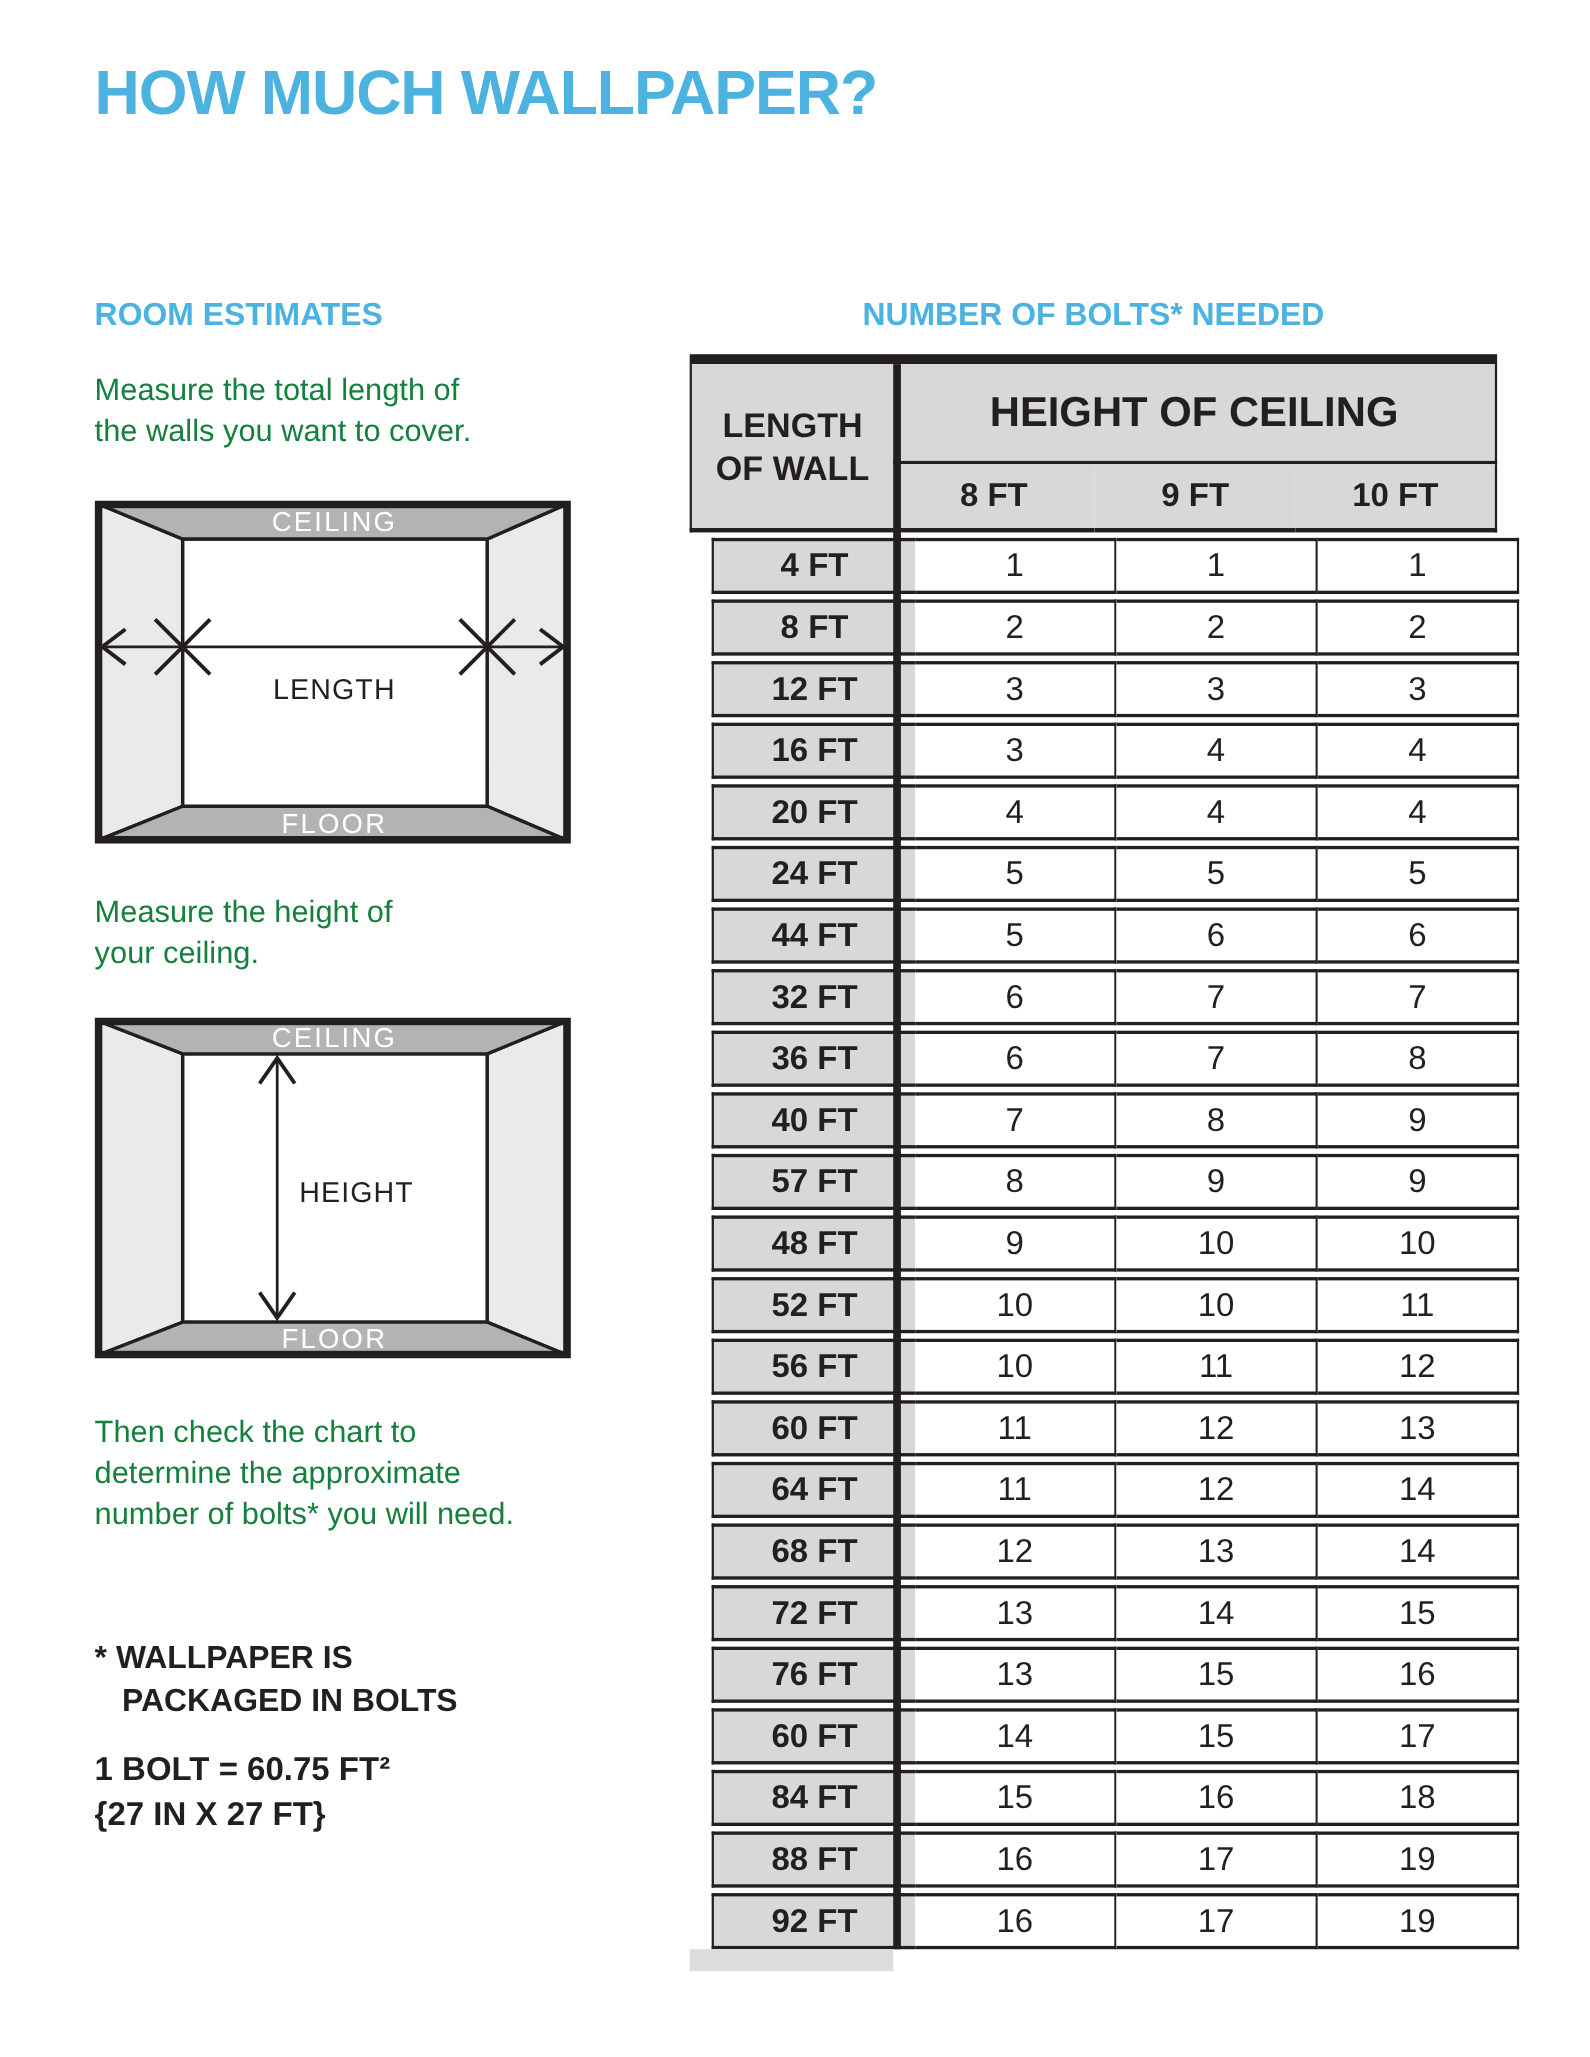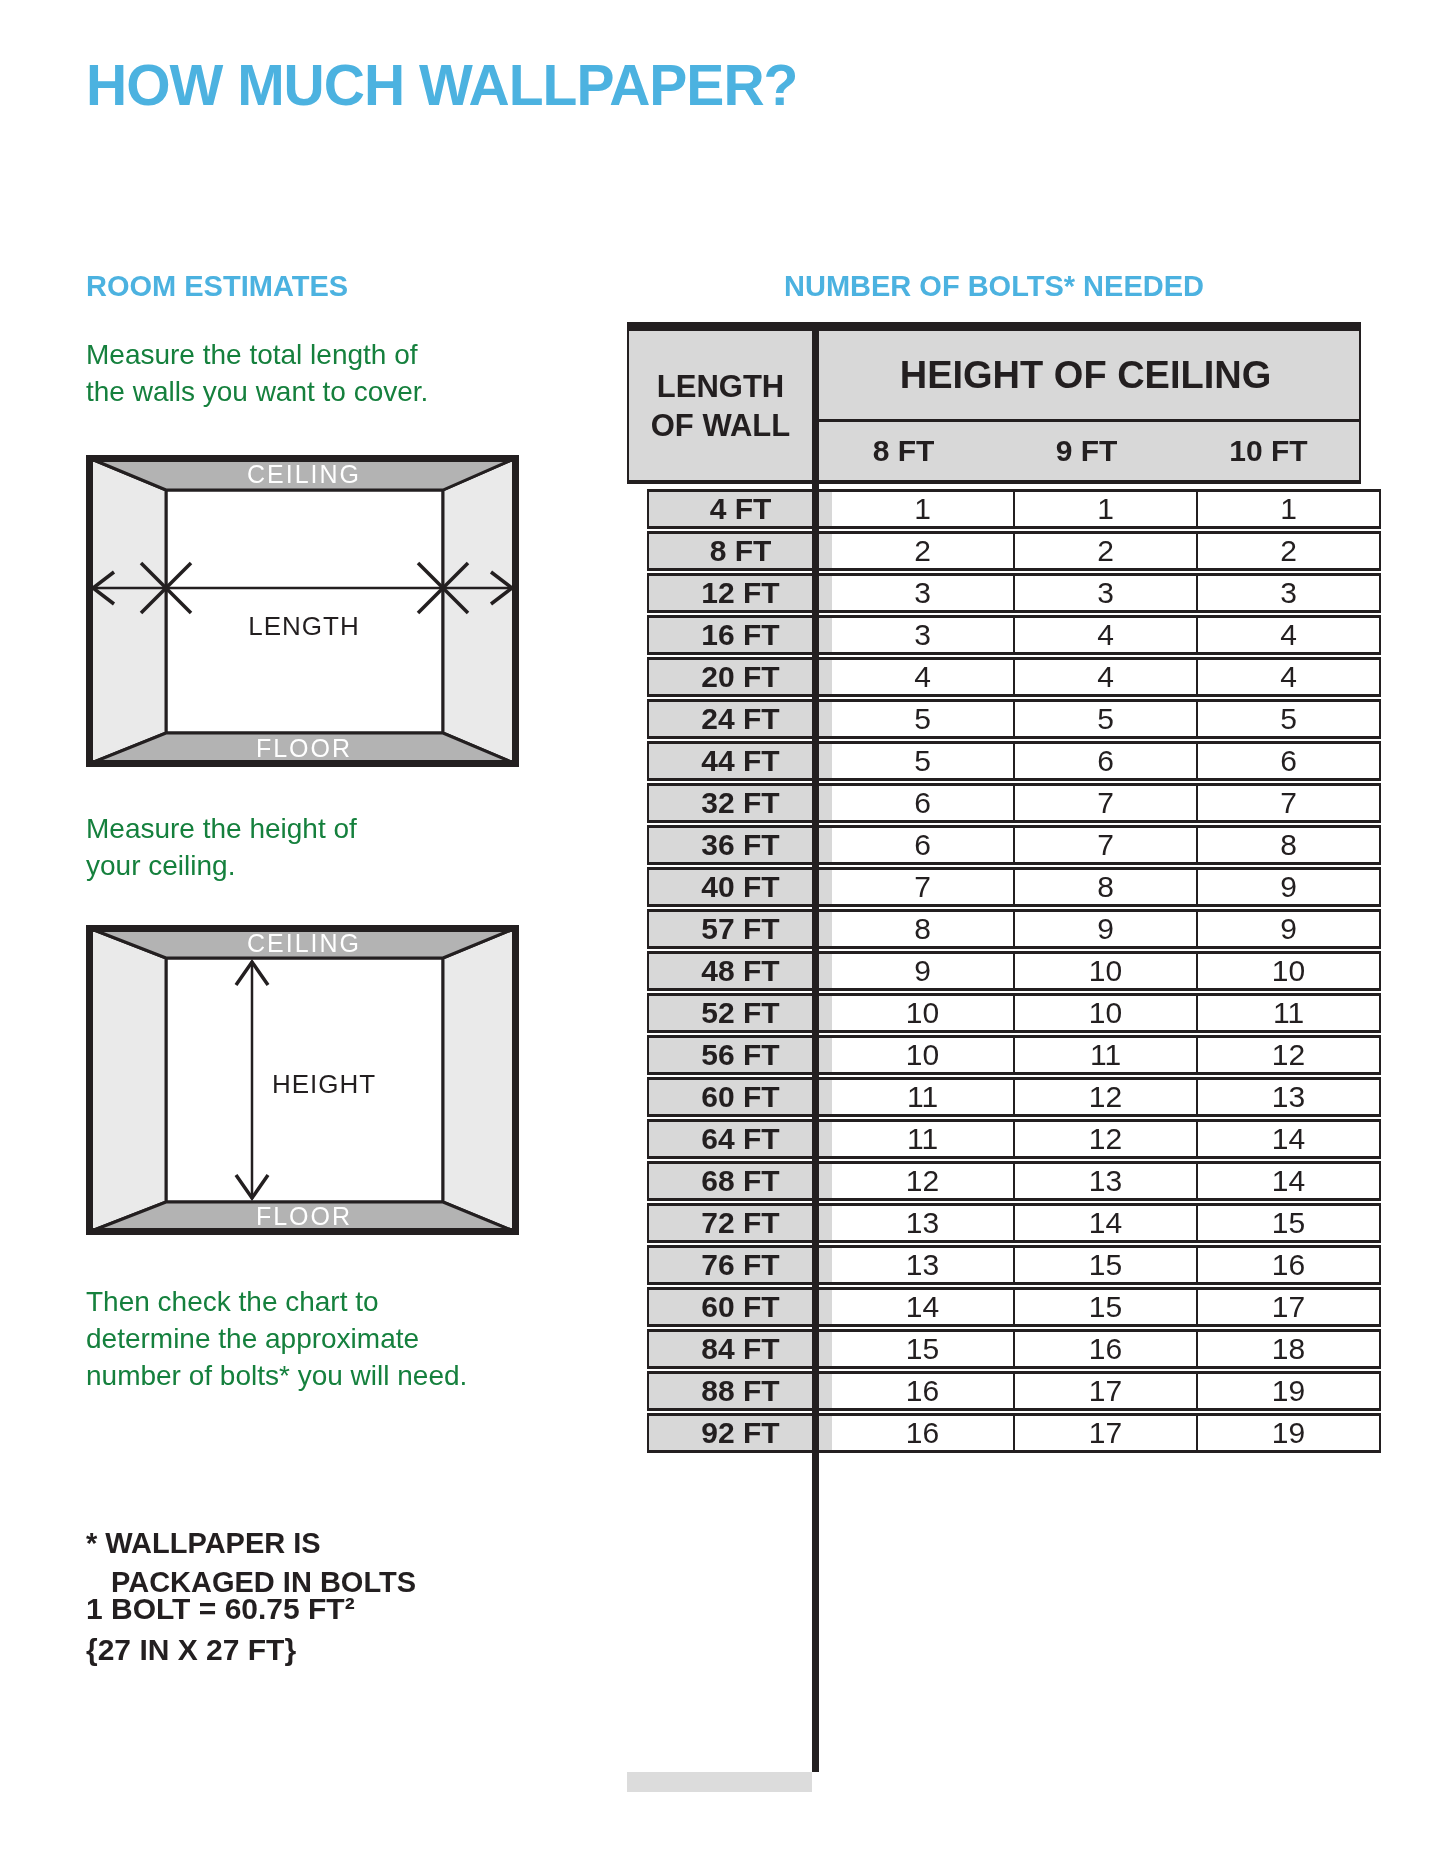--- a/index.html
+++ b/index.html
@@ -22,21 +22,21 @@
     white-space: pre-line; color: #15803d;
   }
   .pos-step1 { top: 336px; }
   .pos-step2 { top: 810px; }
   .pos-step3 { top: 1283px; }
   .diagram { position: absolute; left: 86px; }
   .pos-d1 { top: 455px; width: 433px; height: 312px; }
   .pos-d2 { top: 925px; width: 433px; height: 310px; }
   svg text { font-family: "Liberation Sans", sans-serif; }
   .footnote {
-    position: absolute; left: 86px; top: 1524px;
+    position: absolute; left: 86px; top: 1488px;
     font-size: 29px; font-weight: bold; line-height: 39px;
   }
   .footnote .indent { padding-left: 25px; display: block; }
   .bolt-facts {
     position: absolute; left: 86px; top: 1588px;
     font-size: 30px; font-weight: bold; line-height: 41px;
   }
   
   .bolt-table { position: absolute; left: 627px; top: 322px; width: 734px; height: 1450px; }
   .top-bar { position: absolute; top: 0; left: 0; width: 734px; height: 9px; background: #231f20; }
@@ -50,21 +50,21 @@
     grid-area: 1 / 1 / 3 / 2; border-left: 2px solid #231f20; border-bottom: 4px solid #231f20;
     font-weight: bold; font-size: 31px; white-space: pre-line; text-align: center; line-height: 39px;
   }
   .group-cell {
     grid-area: 1 / 2 / 2 / 5; border-bottom: 3px solid #231f20; border-right: 2px solid #231f20;
     font-weight: bold; font-size: 38px;
   }
   .sub-cell { border-bottom: 4px solid #231f20; font-weight: bold; font-size: 30px; }
   .sub-cell.last { border-right: 2px solid #231f20; }
   .tbody { display: flex; flex-direction: column; gap: 5px; padding-top: 5px; }
-  .trow { display: grid; grid-template-columns: 185px 183px 183px 183px; height: 37px; padding-left: 20px; }
+  .trow { display: grid; grid-template-columns: 185px 183px 183px 183px; height: 51px; padding-left: 20px; }
   .cell {
     display: flex; align-items: center; justify-content: center; font-size: 30px;
     border-top: 3px solid #231f20; border-bottom: 3px solid #231f20;
   }
   .cell.label { background: #d8d8d8; font-weight: bold; border-left: 2px solid #231f20; }
   .cell.val { background: #ffffff; border-right: 2px solid #231f20; }
   .col-divider { position: absolute; left: 185px; top: 9px; height: 1441px; width: 7px; background: #231f20; }
   .bottom-strip { position: absolute; left: 0; top: 1450px; width: 185px; height: 20px; background: #dcdcdc; }
 </style>
 </head>

